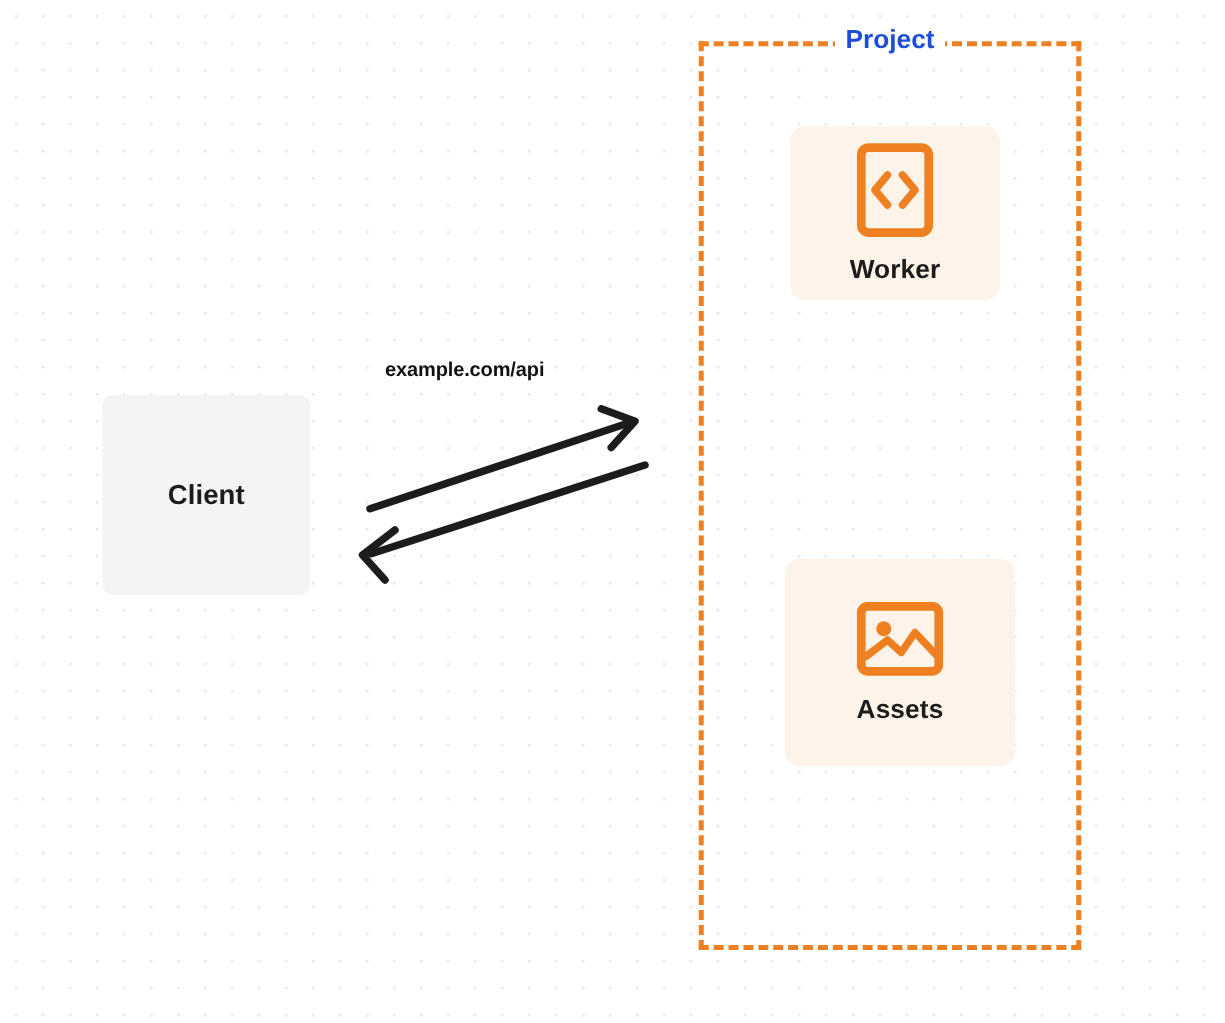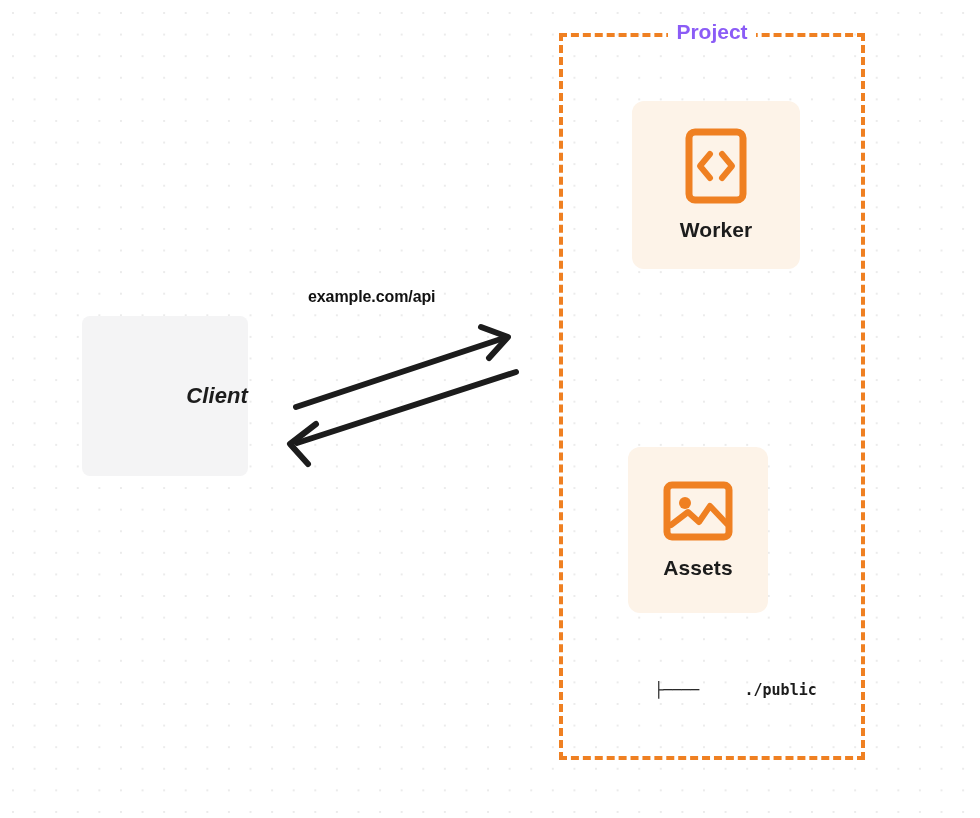--- a/index.html
+++ b/index.html
@@ -30,22 +30,21 @@
   #client-node {
     position: absolute;
     left: 82px;
     top: 316px;
     width: 166px;
     height: 160px;
     background: #f4f4f5;
     border-radius: 8px;
     display: flex;
     align-items: center;
-    justify-content: flex-end;
-    font-style: italic;
+    justify-content: center;
   }
   #client-node .node-label {
     font-size: 22px;
     font-weight: bold;
     color: #1c1c1c;
     letter-spacing: 0.1px;
   }
 
   
   #project-container {
@@ -65,46 +64,46 @@
     width: 306px;
     text-align: center;
     pointer-events: none;
   }
   #project-title .title-text {
     display: inline-block;
     background: #ffffff;
     padding: 0 8px;
     font-size: 21px;
     font-weight: bold;
-    color: #8b5cf6;
+    color: #1d4ed8;
     letter-spacing: 0px;
     line-height: 28px;
   }
 
   
   .service-card {
     position: absolute;
     background: #fdf3e8;
     border-radius: 12px;
     display: flex;
     flex-direction: column;
     align-items: center;
     justify-content: center;
   }
   #worker-card {
     left: 632px;
     top: 101px;
     width: 168px;
-    height: 168px;
+    height: 139px;
     text-align: right;
   }
   #assets-card {
     left: 628px;
     top: 447px;
-    width: 140px;
+    width: 184px;
     height: 166px;
   }
   .service-card .card-icon {
     margin-bottom: 14px;
     line-height: 0;
   }
   .service-card .card-label {
     font-size: 21px;
     font-weight: bold;
     color: #1c1c1c;
@@ -199,19 +198,16 @@
       <svg width="70" height="62" viewBox="0 0 70 62" xmlns="http://www.w3.org/2000/svg">
         <rect x="4" y="5" width="62" height="52" rx="5" ry="5" fill="none" stroke="#ef8022" stroke-width="7"></rect>
         <circle cx="22" cy="23" r="6" fill="#ef8022"></circle>
         <polyline points="8,45 25,32 36,42 47,26 64,44" fill="none" stroke="#ef8022" stroke-width="6" stroke-linecap="round" stroke-linejoin="round"></polyline>
       </svg>
     </div>
     <span class="card-label">Assets</span>
   </div>
 
   <div id="file-tree">
-    <div class="tree-row">
-      <span class="tree-name">├────     ./public</span>
-    </div>
     
   </div>
 
 </div>
 
 </body></html>

